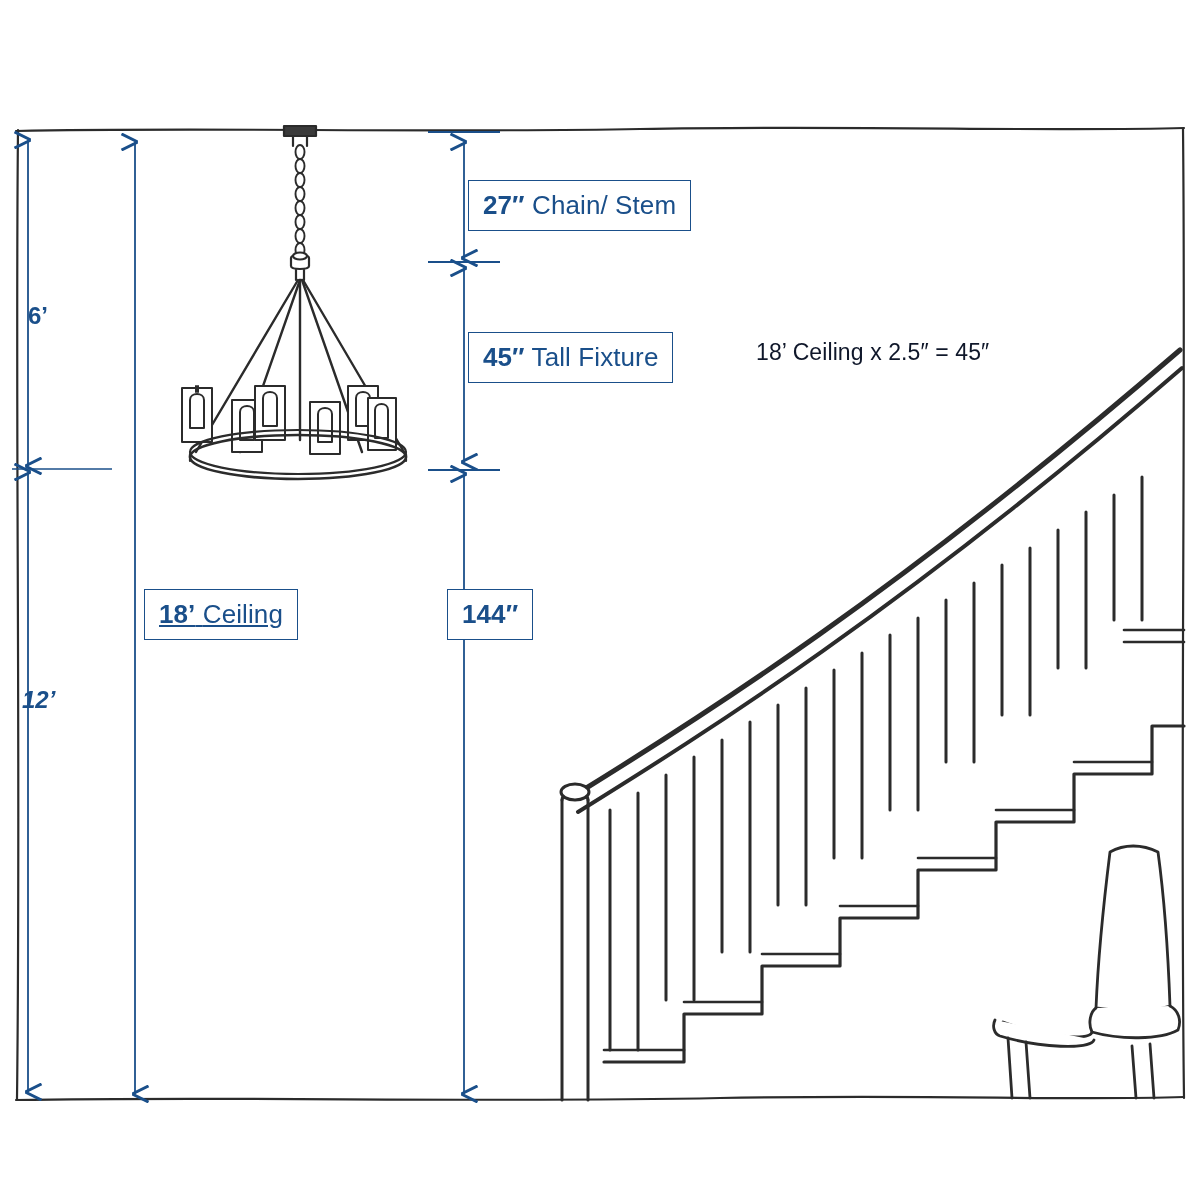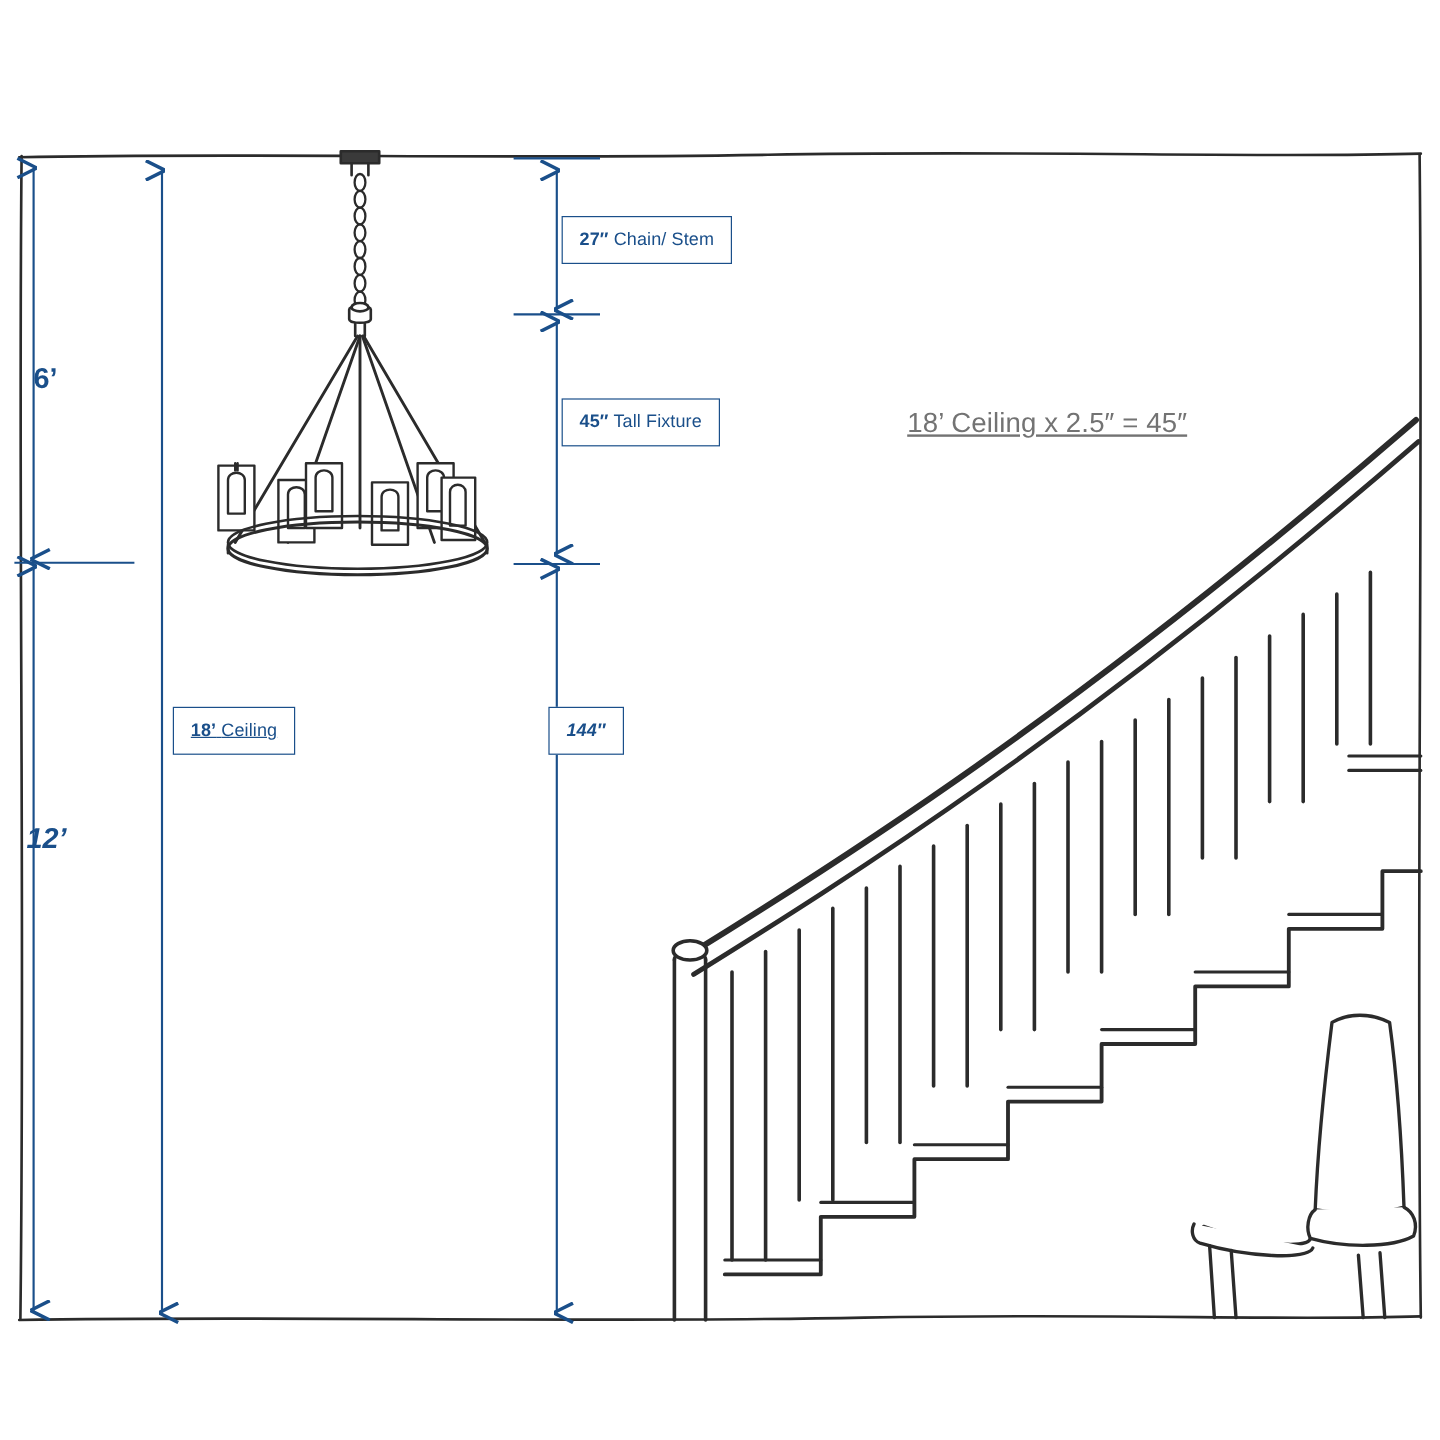--- a/index.html
+++ b/index.html
@@ -24,36 +24,35 @@
     position: absolute;
     left: 0; top: 0;
     width: 1200px;
     height: 1200px;
   }
   .label-box {
     position: absolute;
     background: #ffffff;
     border: 1.5px solid #1a4f8a;
     color: #1a4f8a;
-    font-size: 15px;
+    font-size: 26px;
     line-height: 1;
     padding: 11px 14px 12px 14px;
     white-space: nowrap;
     letter-spacing: 0.1px;
   }
   .label-box .strong {
     font-weight: bold;
   }
   .plain-label {
     position: absolute;
-    color: #737373;
+    color: #0f172a;
     font-size: 23px;
     white-space: nowrap;
     letter-spacing: 0.1px;
-    text-decoration: underline;
   }
   .side-label {
     position: absolute;
     color: #1a4f8a;
     font-size: 24px;
     font-weight: bold;
     white-space: nowrap;
   }
 </style>
 </head>
@@ -227,17 +226,17 @@
     <span>Tall Fixture</span>
   </div>
 
   <div class="plain-label" style="left:756px; top:339px;">18’ Ceiling x 2.5″ = 45″</div>
 
   <div class="label-box" style="left:144px; top:589px;text-decoration:underline;">
     <span class="strong">18’</span>
     <span>Ceiling</span>
   </div>
 
-  <div class="label-box" style="left:457px; top:589px;font-style:italic;">
+  <div class="label-box" style="left:447px; top:589px;">
     <span class="strong">144″</span>
   </div>
 
 </div>
 
 </body></html>

